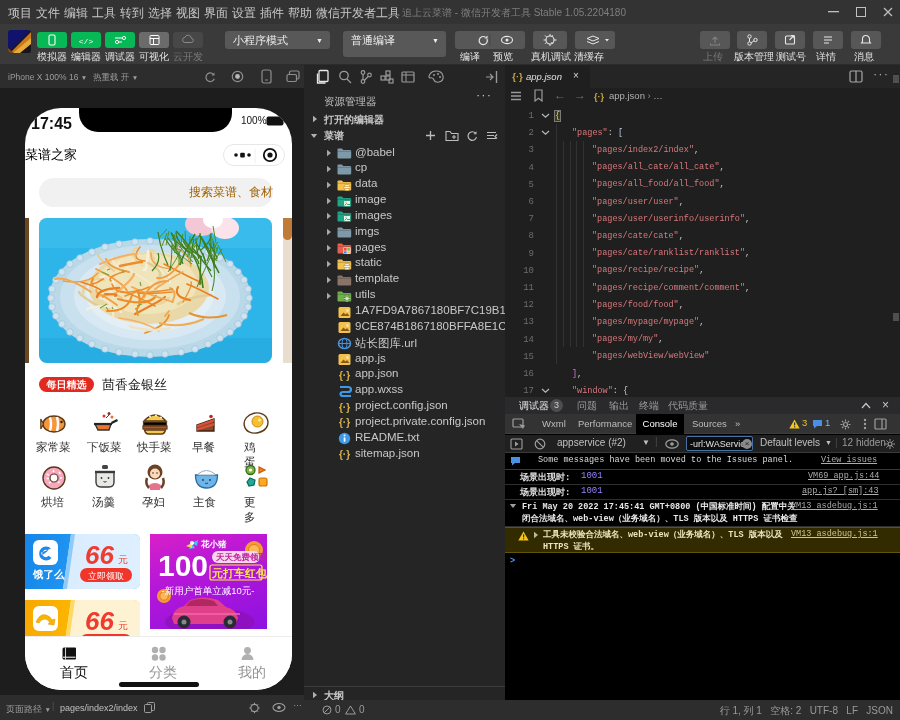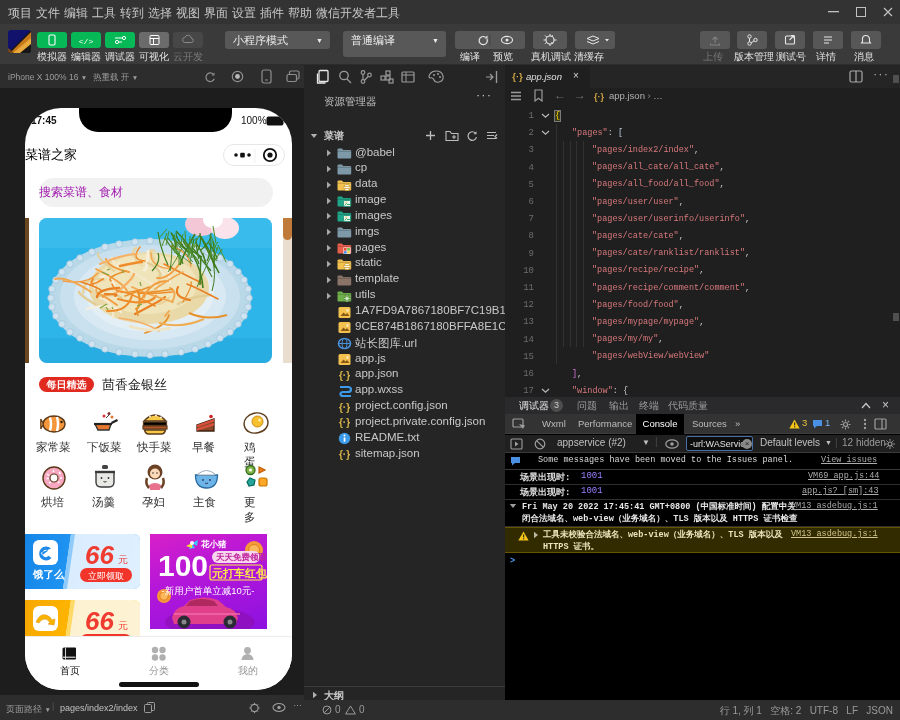--- a/index.html
+++ b/index.html
@@ -52,20 +52,21 @@
       <span class="mi" style="left:64px">编辑</span>
       <span class="mi" style="left:92px">工具</span>
       <span class="mi" style="left:120px">转到</span>
       <span class="mi" style="left:148px">选择</span>
       <span class="mi" style="left:176px">视图</span>
       <span class="mi" style="left:204px">界面</span>
       <span class="mi" style="left:232px">设置</span>
       <span class="mi" style="left:260px">插件</span>
       <span class="mi" style="left:288px">帮助</span>
       <span class="mi" style="left:316px">微信开发者工具</span>
+  <span class="mi title" style="left:402px;font-size:10px;top:6px">追上云菜谱 - 微信开发者工具 Stable 1.05.2204180</span>
   <svg class="abs" style="left:828px;top:11px" width="11" height="2">
         <rect width="11" height="1.3" fill="#c0c0c0"></rect>
       </svg>
   <svg class="abs" style="left:856px;top:7px" width="10" height="10">
         <rect x="0.5" y="0.5" width="9" height="9" fill="none" stroke="#c0c0c0"></rect>
       </svg>
   <svg class="abs" style="left:883px;top:7px" width="10" height="10">
         <path d="M1 1l8 8M9 1l-8 8" stroke="#c0c0c0" stroke-width="1.2"></path>
       </svg>
 </div>
@@ -200,40 +201,40 @@
         </svg>
     <svg class="abs" style="left:286px;top:5px" width="14" height="13">
           <rect x="3.5" y="1" width="9.5" height="8" rx="1.5" fill="none" stroke="#8e8e8e" stroke-width="1.2"></rect>
           <rect x="1" y="4.5" width="9.5" height="7" rx="1.5" fill="#2d2d2d" stroke="#8e8e8e" stroke-width="1.2"></rect>
         </svg>
   </div>
   <div class="abs" id="phone">
 
     <div class="abs" style="left:54px;top:0;width:153px;height:24px;background:#000;border-radius:0 0 19px 19px"></div>
 
-    <span class="abs" style="left:6px;top:7px;font-size:10px;font-weight:bold;color:#111">17:45</span>
+    <span class="abs" style="left:6px;top:7px;font-size:16px;font-weight:bold;color:#111">17:45</span>
     <span class="abs" style="left:216px;top:7px;font-size:10px;color:#111">100%</span>
     <svg class="abs" style="left:241px;top:8px" width="21" height="10">
           <rect x="0.5" y="0.5" width="17" height="9" rx="2" fill="#111"></rect>
           <rect x="18.5" y="3" width="2" height="4" rx="1" fill="#111"></rect>
         </svg>
 
     <span class="abs" style="left:0;top:38px;width:267px;text-align:left;font-size:13px;color:#000">菜谱之家</span>
     <div class="abs" style="left:198px;top:36px;width:62px;height:22px;border:1px solid #e7e7e7;border-radius:12px;background:#fff">
       <svg width="62" height="22">
             <circle cx="12" cy="10" r="1.8" fill="#111"></circle>
             <rect x="16.2" y="7.8" width="4.6" height="4.6" rx="1" fill="#111"></rect>
             <circle cx="25" cy="10" r="1.8" fill="#111"></circle>
             <line x1="31" y1="4" x2="31" y2="18" stroke="#f0f0f0" stroke-width="1"></line>
             <circle cx="46" cy="10" r="6.2" fill="none" stroke="#111" stroke-width="1.8"></circle>
             <circle cx="46" cy="10" r="2.6" fill="#111"></circle>
           </svg>
     </div>
 
-    <div class="abs" style="left:14px;top:70px;width:234px;height:29px;background:#f1f1f1;border-radius:14.5px;text-align:left;line-height:29px;font-size:12px;color:#a21caf">搜索菜谱、食材</div>
+    <div class="abs" style="left:14px;top:70px;width:234px;height:29px;background:#f1f1f1;border-radius:14.5px;text-align:right;line-height:29px;font-size:12px;color:#a16207">搜索菜谱、食材</div>
 
     <div class="abs" style="left:0;top:110px;width:3.5px;height:145px;background:#6a4721"></div>
     <div class="abs" style="left:258px;top:110px;width:9px;height:145px;background:#e8ddce;overflow:hidden">
       <div class="abs" style="left:0;top:0;width:9px;height:22px;background:#c07b3a;border-radius:0 0 5px 5px"></div>
     </div>
     <div class="abs" id="foodimg" style="left:14px;top:110px;width:233px;height:145px;border-radius:8px;overflow:hidden">
           <svg width="233" height="145" viewBox="0 0 233 145">
             <rect width="233" height="145" fill="#2db4e8"></rect>
             <rect x="0" y="0" width="233" height="30" fill="#45c2ee" opacity=".5"></rect>
             <rect x="0" y="120" width="233" height="25" fill="#1ea2d8" opacity=".4"></rect>
@@ -569,21 +570,21 @@
           <circle cx="34" cy="88" r="6.5" fill="#2a2a34"></circle>
                 <circle cx="34" cy="88" r="2.5" fill="#888"></circle>
           <circle cx="80" cy="88" r="6.5" fill="#2a2a34"></circle>
                 <circle cx="80" cy="88" r="2.5" fill="#888"></circle>
           <path d="M24 80h66" stroke="#f06aa8" stroke-width="1.5"></path>
               </g>
         </svg>
       </div>
     </div>
 
-    <div class="abs" id="tabbar" style="left:0;top:528px;width:267px;height:54px;background:#fff;border-top:1px solid #ececec;font-size:10px;color:#949494">
+    <div class="abs" id="tabbar" style="left:0;top:528px;width:267px;height:54px;background:#fff;border-top:1px solid #ececec;font-size:14px;color:#949494">
       <svg class="abs" style="left:36px;top:8px" width="17" height="17">
             <path d="M3 2.5h11a1 1 0 0 1 1 1v10a1 1 0 0 1-1 1H3a1.5 1.5 0 0 1-1.5-1.5v-9A1.5 1.5 0 0 1 3 2.5z" fill="#111"></path>
             <path d="M2 12.2h12.5" stroke="#fff" stroke-width="1"></path>
             <path d="M4.5 2.5v12" stroke="#fff" stroke-width=".8"></path>
           </svg>
       <span class="abs" style="left:35px;top:27px;color:#111">首页</span>
       <svg class="abs" style="left:125px;top:8px" width="17" height="17">
             <circle cx="5" cy="5" r="3.2" fill="#b0b0b0"></circle>
             <circle cx="12.5" cy="5" r="3.2" fill="#b0b0b0"></circle>
             <circle cx="5" cy="12.5" r="3.2" fill="#b0b0b0"></circle>
@@ -648,20 +649,26 @@
         <circle cx="6" cy="6" r="1" fill="#9a9a9a"></circle>
         <circle cx="10" cy="5" r="1" fill="#9a9a9a"></circle>
         <circle cx="12" cy="8" r="1" fill="#9a9a9a"></circle>
       </svg>
   <svg class="abs" style="left:179px;top:4px" width="16" height="16">
         <path d="M13.5 2v12" stroke="#9a9a9a" stroke-width="1.4"></path>
         <path d="M3 8h7M7 5l3 3-3 3" stroke="#9a9a9a" stroke-width="1.2" fill="none"></path>
       </svg>
   <span class="abs" style="left:20px;top:30px;font-size:10.5px;color:#c2c2c2">资源管理器</span>
   <span class="abs" style="left:172px;top:22px;font-size:13px;color:#c2c2c2;letter-spacing:1px">···</span>
+  <div class="abs" style="left:0;top:47px;width:201px;height:15px">
+    <svg class="abs" style="left:8px;top:3px" width="6" height="8">
+          <path d="M1 .8 5 4 1 7.2z" fill="#b0b0b0"></path>
+        </svg>
+    <span class="abs" style="left:20px;top:1px;font-size:10px;font-weight:bold;color:#c8c8c8">打开的编辑器</span>
+  </div>
   <div class="abs" style="left:0;top:63px;width:201px;height:15px">
     <svg class="abs" style="left:6px;top:5px" width="8" height="6">
           <path d="M.8 1 4 5 7.2 1z" fill="#b0b0b0"></path>
         </svg>
     <span class="abs" style="left:20px;top:1px;font-size:10px;font-weight:bold;color:#c8c8c8">菜谱</span>
     <svg class="abs" style="left:120px;top:1px" width="13" height="13">
           <path d="M6.5 2v9M2 6.5h9" stroke="#bdbdbd" stroke-width="1.3"></path>
         </svg>
     <svg class="abs" style="left:141px;top:1px" width="14" height="13">
           <path d="M1 2.5h4l1.5 2H13v7H1z" fill="none" stroke="#bdbdbd" stroke-width="1.1"></path>

